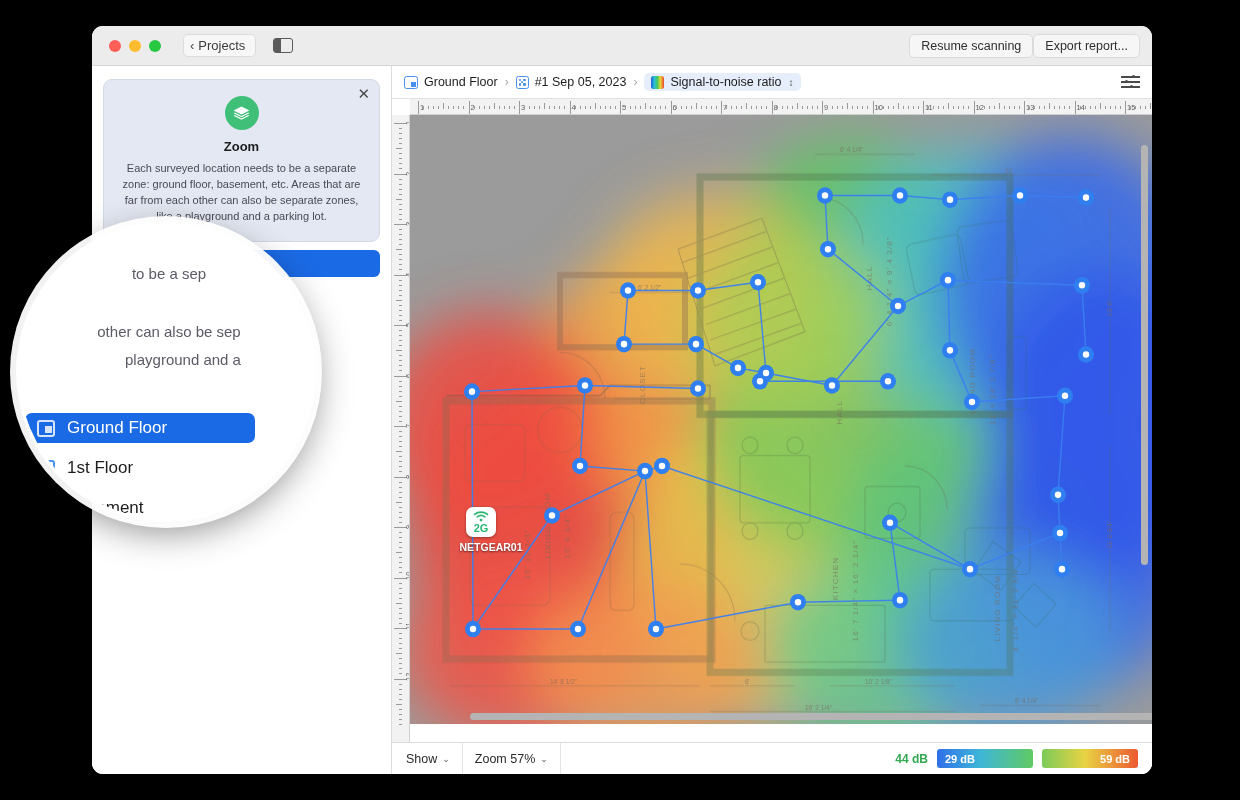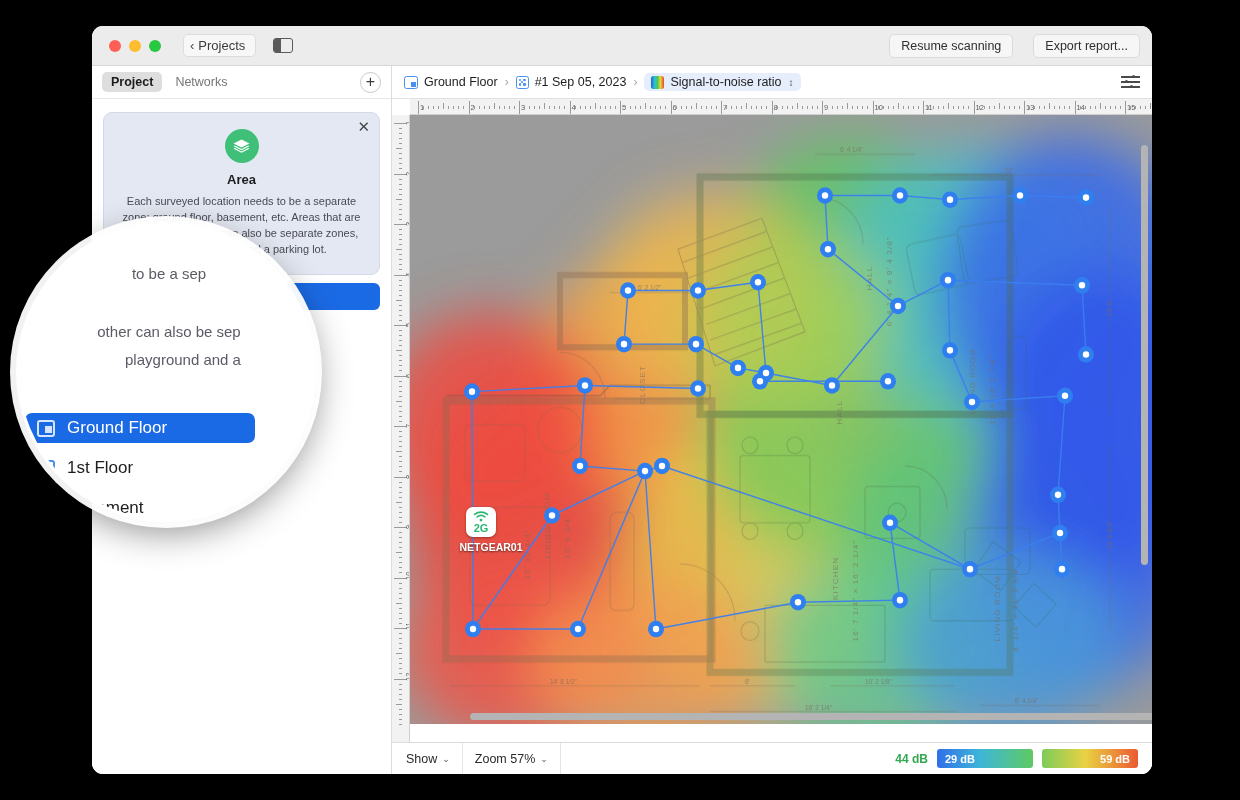--- a/index.html
+++ b/index.html
@@ -50,21 +50,21 @@
     content: ''; position: absolute; left: 0; top: 0; bottom: 0;
     width: 7px; background: #5a5a5a;
     border-radius: 1.4px 0 0 1.4px;
   }
 
   .win-title {
     position: absolute; left: 0; right: 0; text-align: center;
     font-size: 13.5px; color: #2c2c2c; pointer-events: none;
   }
   .title-actions {
-    margin-left: auto; margin-right: 12px; display: flex; gap: 20px;
+    margin-left: auto; margin-right: 12px; display: flex; gap: 0;
     position: relative; z-index: 2;
   }
   .tb-btn {
     height: 24px; padding: 0 11px; background: #f6f6f6;
     border: 1px solid #dadada; border-radius: 5px;
     font-size: 12.5px; color: #2f2f2f;
     display: flex; align-items: center;
   }
 
   
@@ -284,36 +284,31 @@
       <div class="sidebar-toggle"></div>
       <div class="title-actions">
         <div class="tb-btn">Resume scanning</div>
         <div class="tb-btn">Export report...</div>
       </div>
     </div>
 
     <div class="body-split">
 
       <div class="sidebar">
-        <div class="side-tabs">
-          <div class="side-tab active">Project</div>
-          <div class="side-tab">Networks</div>
-          <div class="plus-btn">+</div>
-        </div>
 
         <div class="tip-card">
           <div class="tip-close">✕</div>
           <div class="tip-icon">
             <svg width="19" height="19" viewBox="0 0 24 24" aria-hidden="true">
               <path d="M12 3 L22 8.2 L12 13.4 L2 8.2 Z" fill="#ffffff"></path>
               <path d="M12 15.2 L20.4 10.8 L22 11.6 L12 16.8 L2 11.6 L3.6 10.8 Z" fill="#ffffff"></path>
               <path d="M12 18.3 L20.4 13.9 L22 14.7 L12 19.9 L2 14.7 L3.6 13.9 Z" fill="#ffffff"></path>
             </svg>
           </div>
-          <div class="tip-title">Area</div>
+          <div class="tip-title">Zoom</div>
           <div class="tip-text">Each surveyed location needs to be a separate zone: ground floor, basement, etc. Areas that are far from each other can also be separate zones, like a playground and a parking lot.</div>
         </div>
 
         <div class="zone-list">
           <div class="zone-item selected">
             <span class="zicon"></span>
             <span>Ground Floor</span>
           </div>
           <div class="zone-item">
             <span class="zicon"></span>

